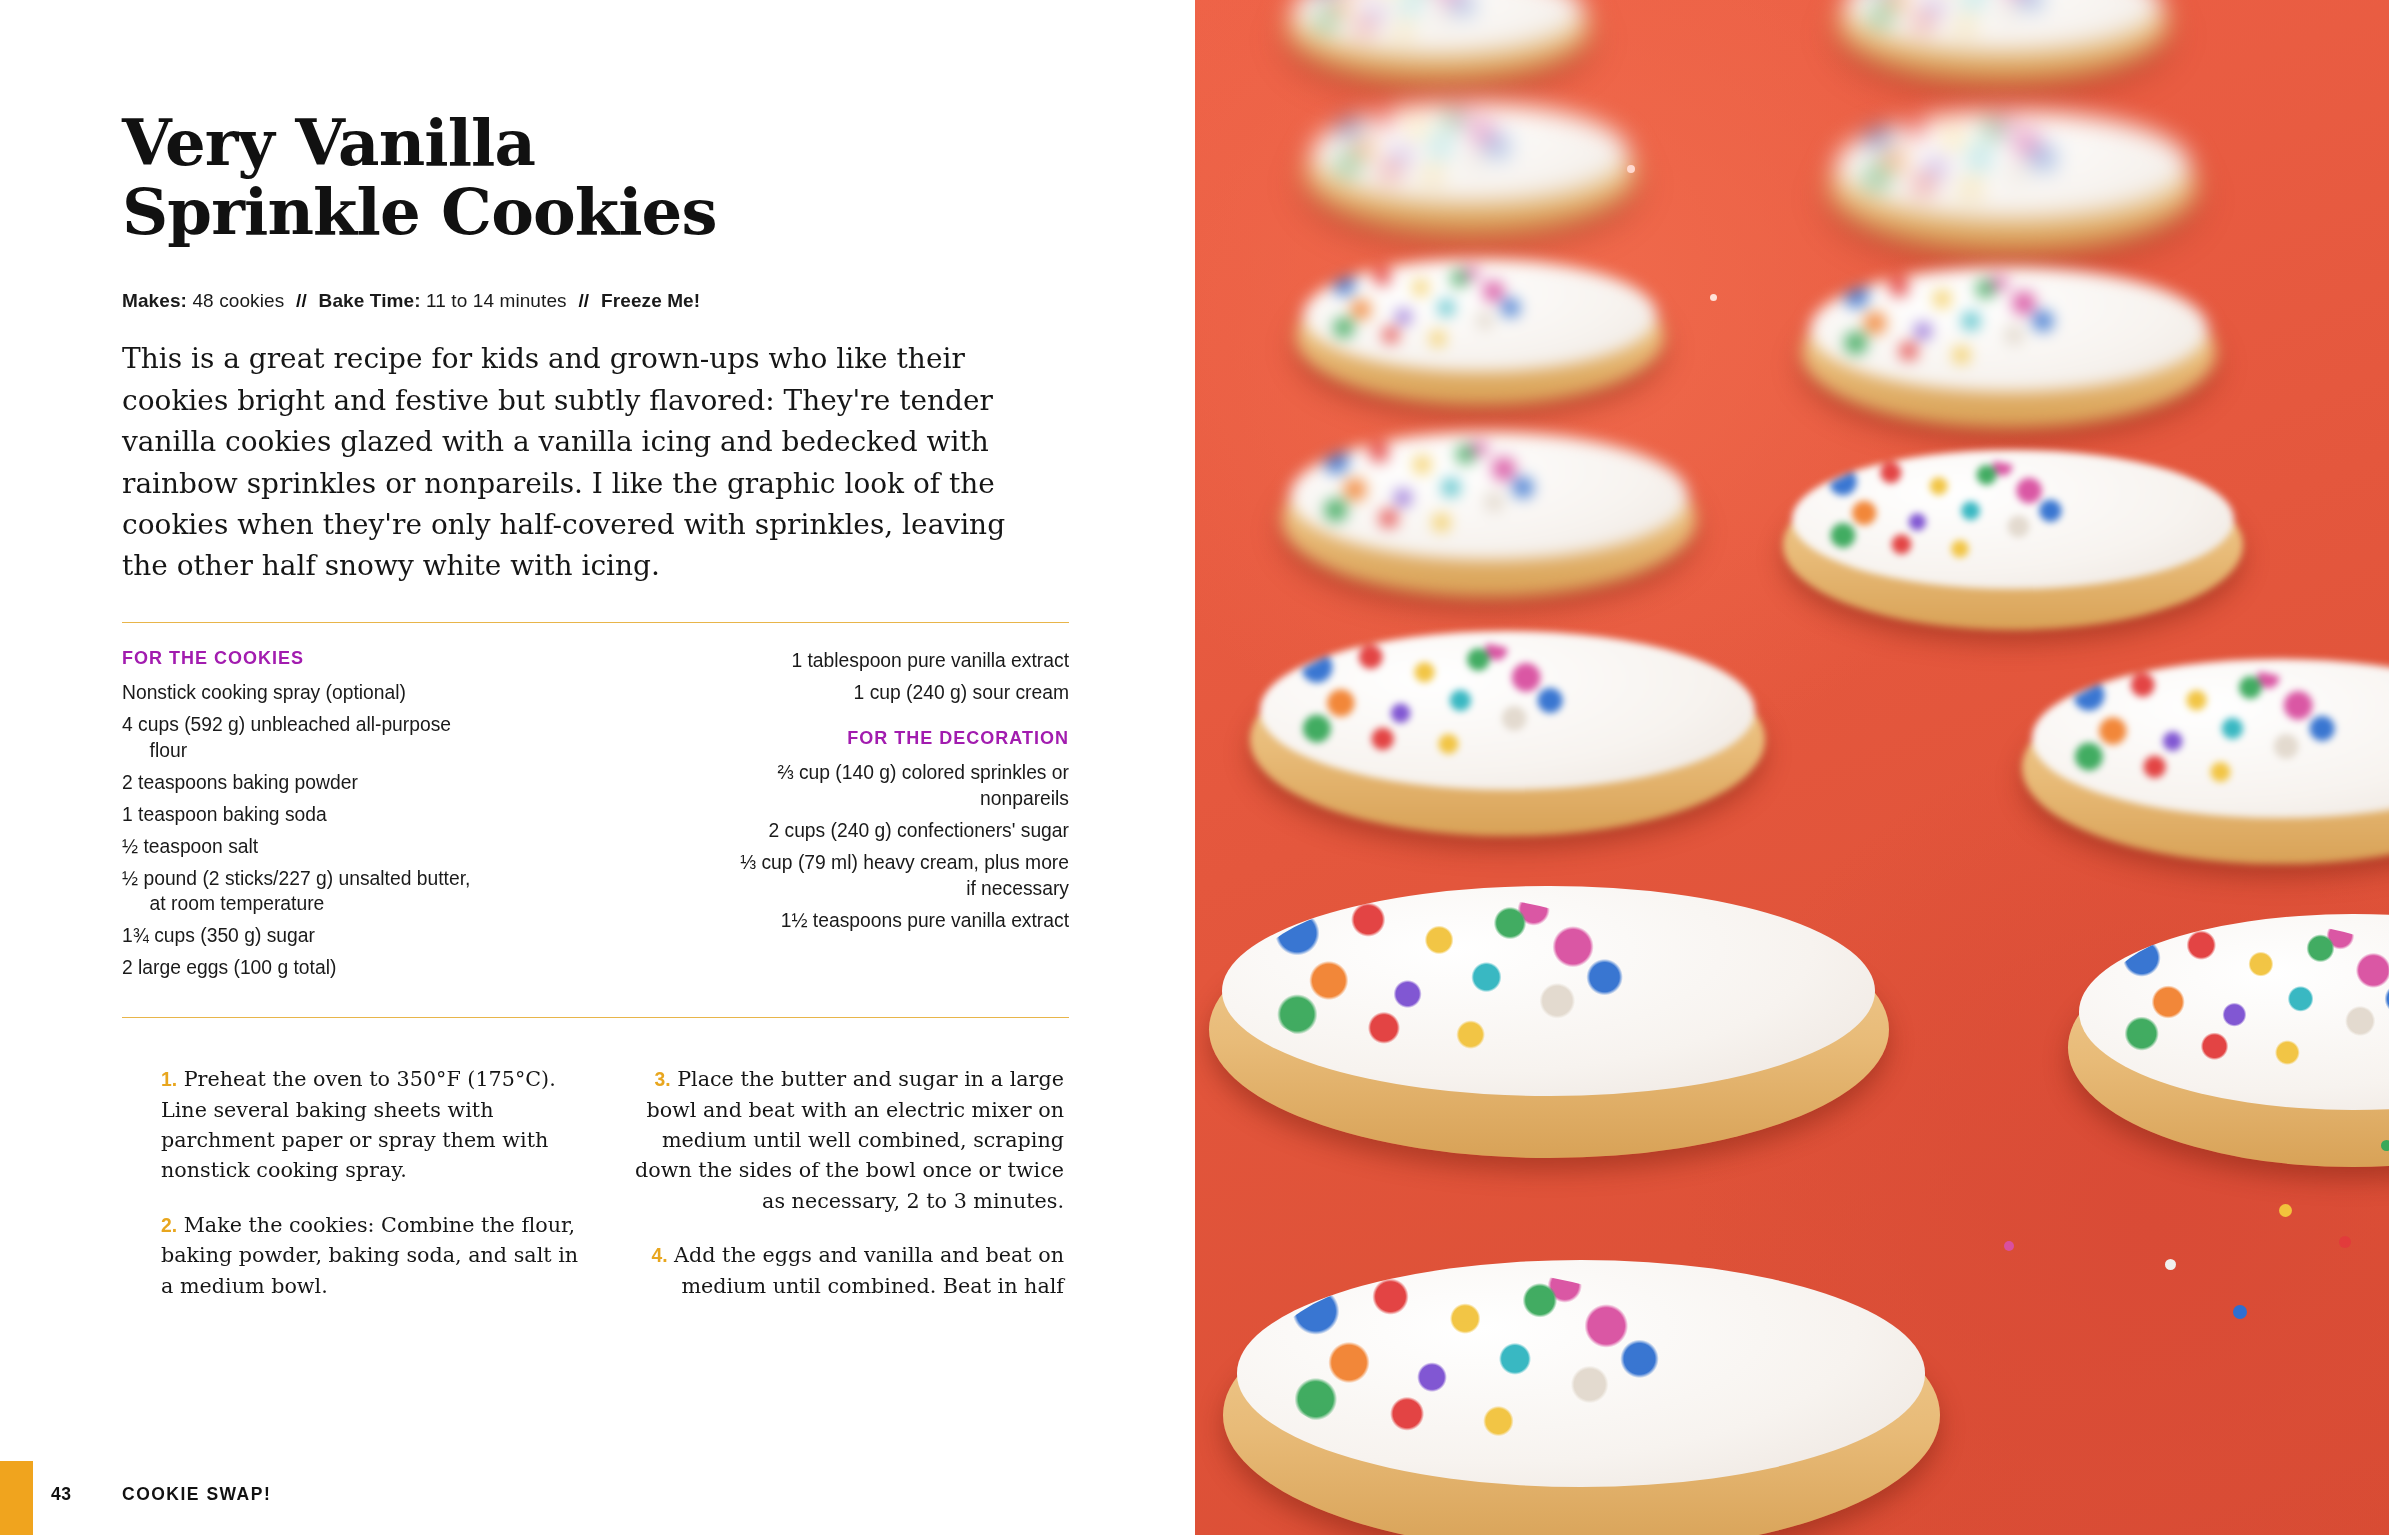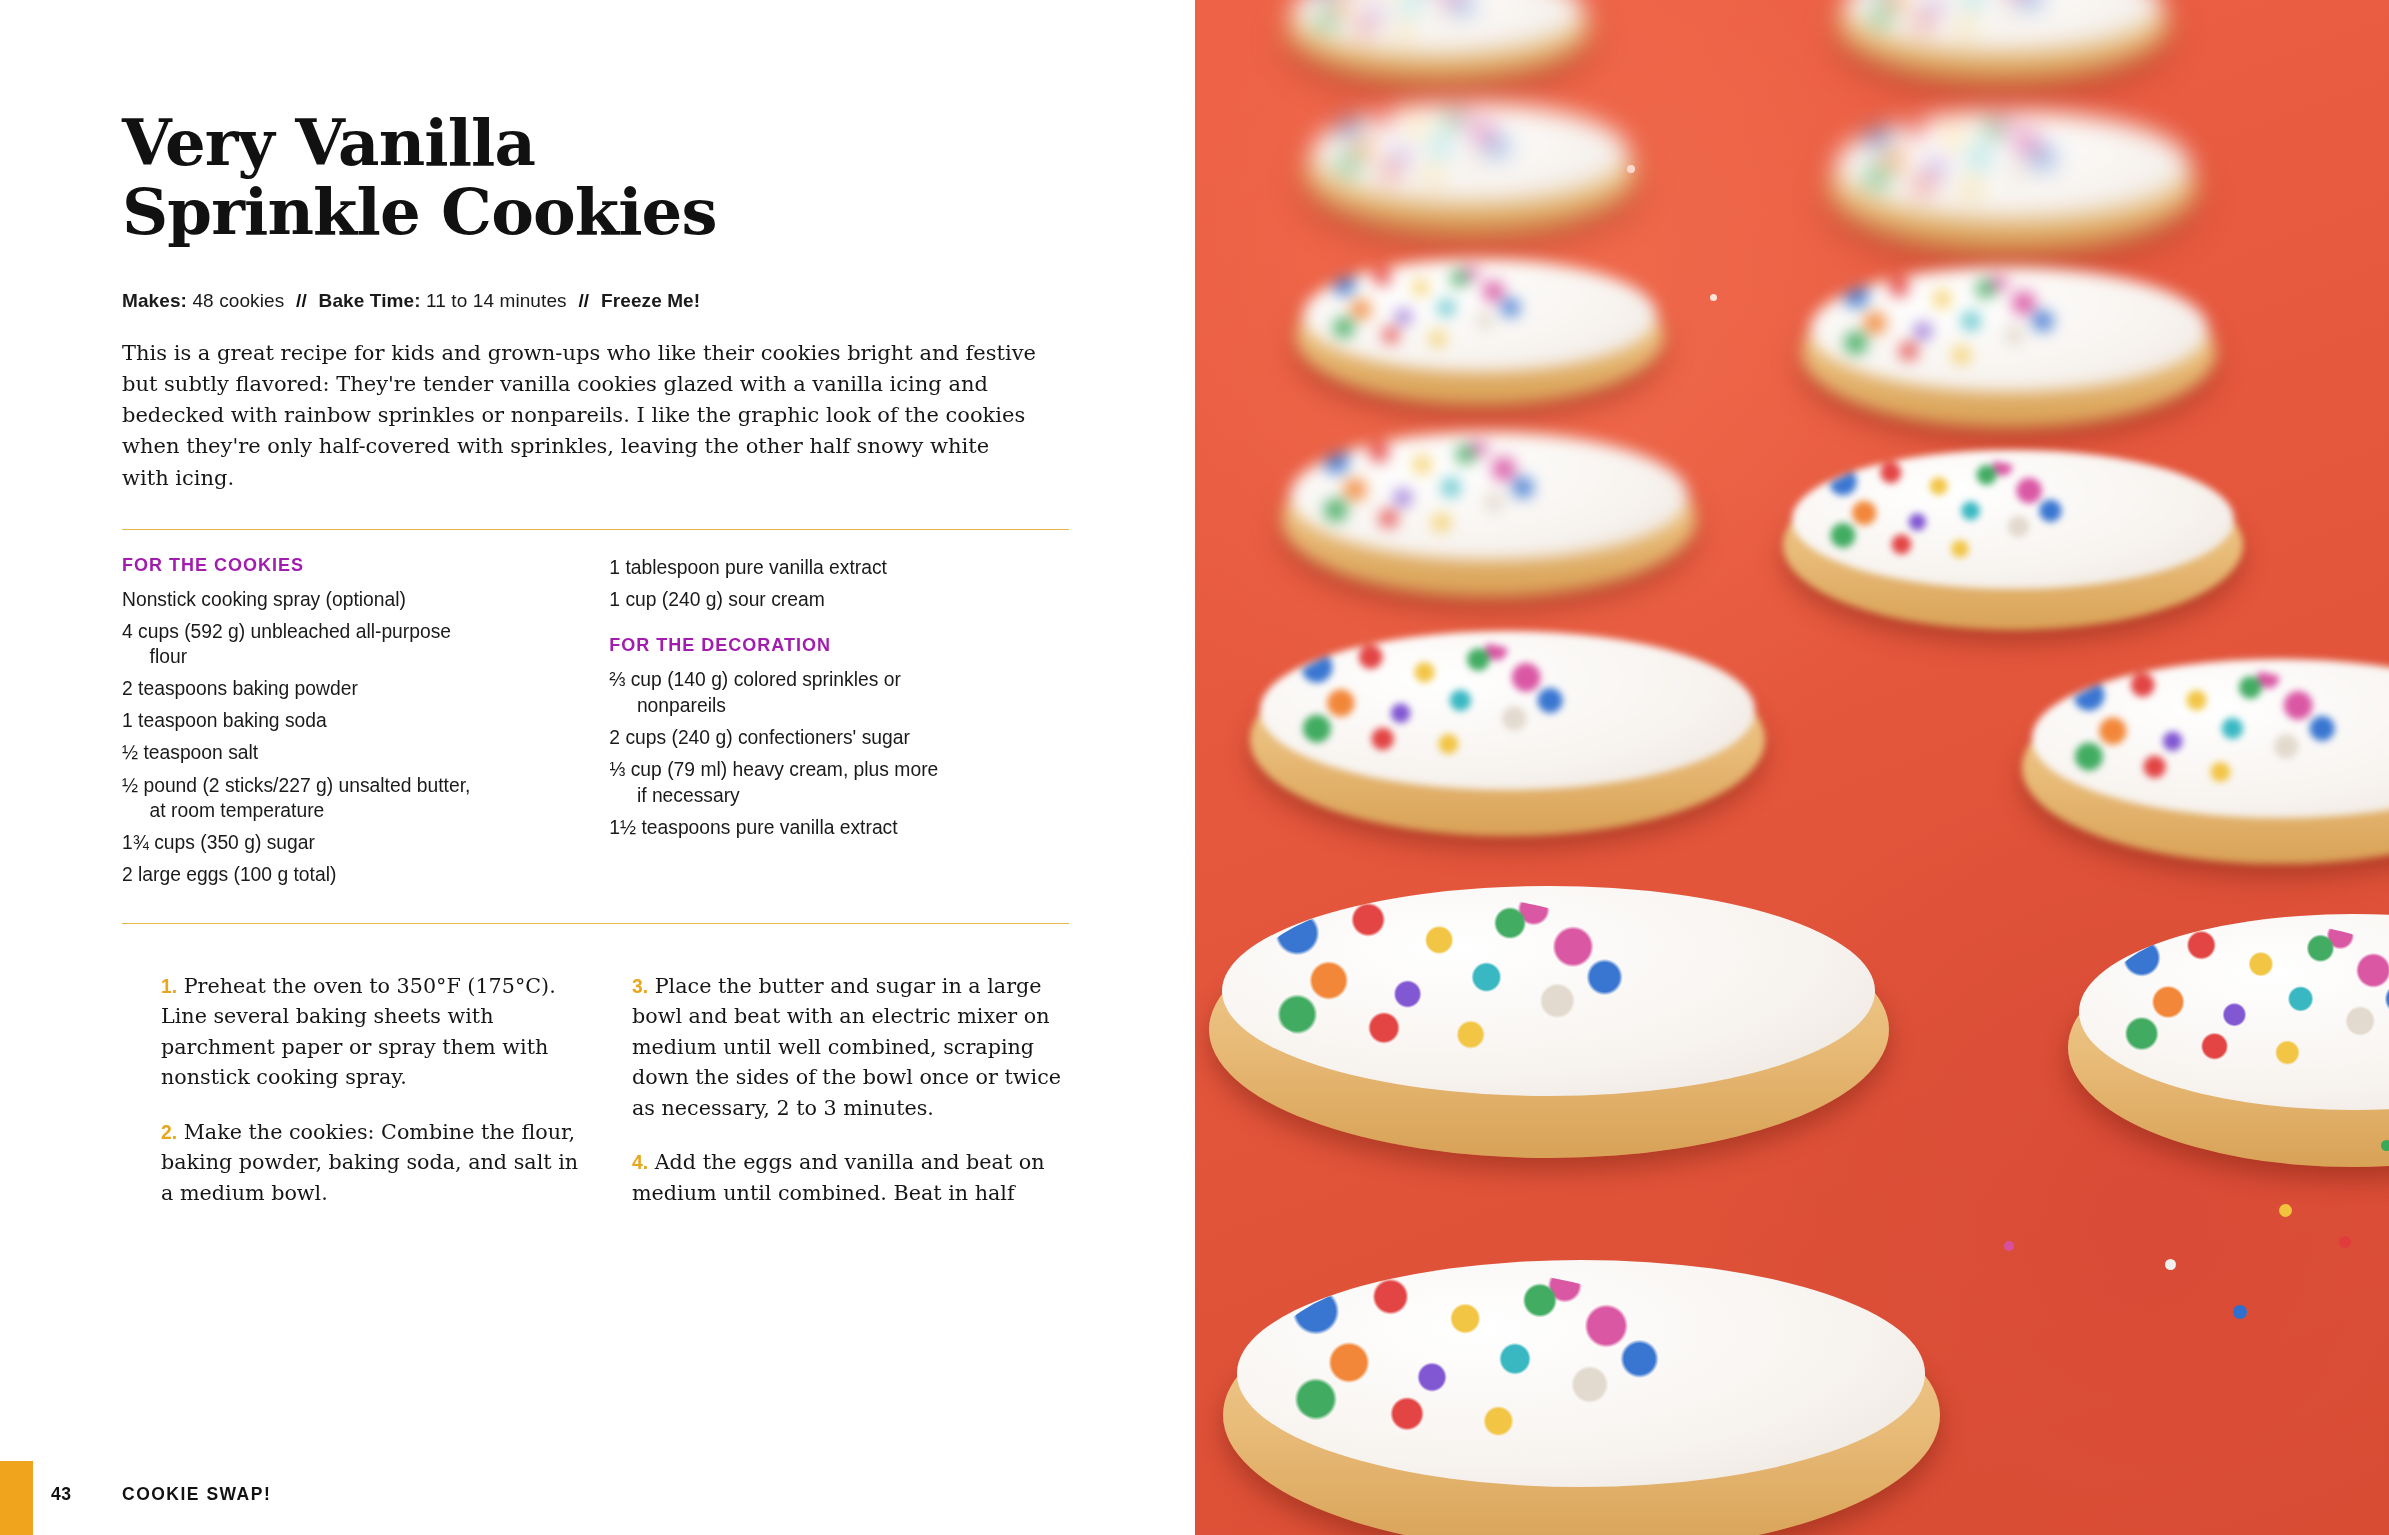--- a/index.html
+++ b/index.html
@@ -46,41 +46,41 @@
   .meta {
     margin-top: 44px;
     font-size: 19px;
     color: #1a1a1a;
     letter-spacing: 0.1px;
   }
   .meta .lbl { font-weight: bold; text-align: right; }
   .meta .sep { font-weight: bold; color: #111; margin: 0 6.4px; }
   .headnote {
     font-family: "DejaVu Serif", serif;
-    font-size: 21px;
+    font-size: 28px;
     line-height: 1.48;
     color: #161616;
     margin-top: 26px;
     width: 919px;
   }
   .rule {
     border: none;
     border-top: 1.4px solid #e8b54a;
     margin: 35px 0 0 0;
     width: 947px;
   }
   .cols {
     display: flex;
     margin-top: 25px;
     width: 947px;
   }
   .col {
     width: 460px;
   }
-  .col.right { margin-left: 27.6px; }
+  .col.right { margin-left: 27.6px; text-align: right; }
   .sec-head {
     color: #a21caf;
     font-weight: bold;
     font-size: 18px;
     letter-spacing: 1px;
     margin-bottom: 11px;
   }
   .ing {
     font-size: 19.3px;
     line-height: 1.33;

